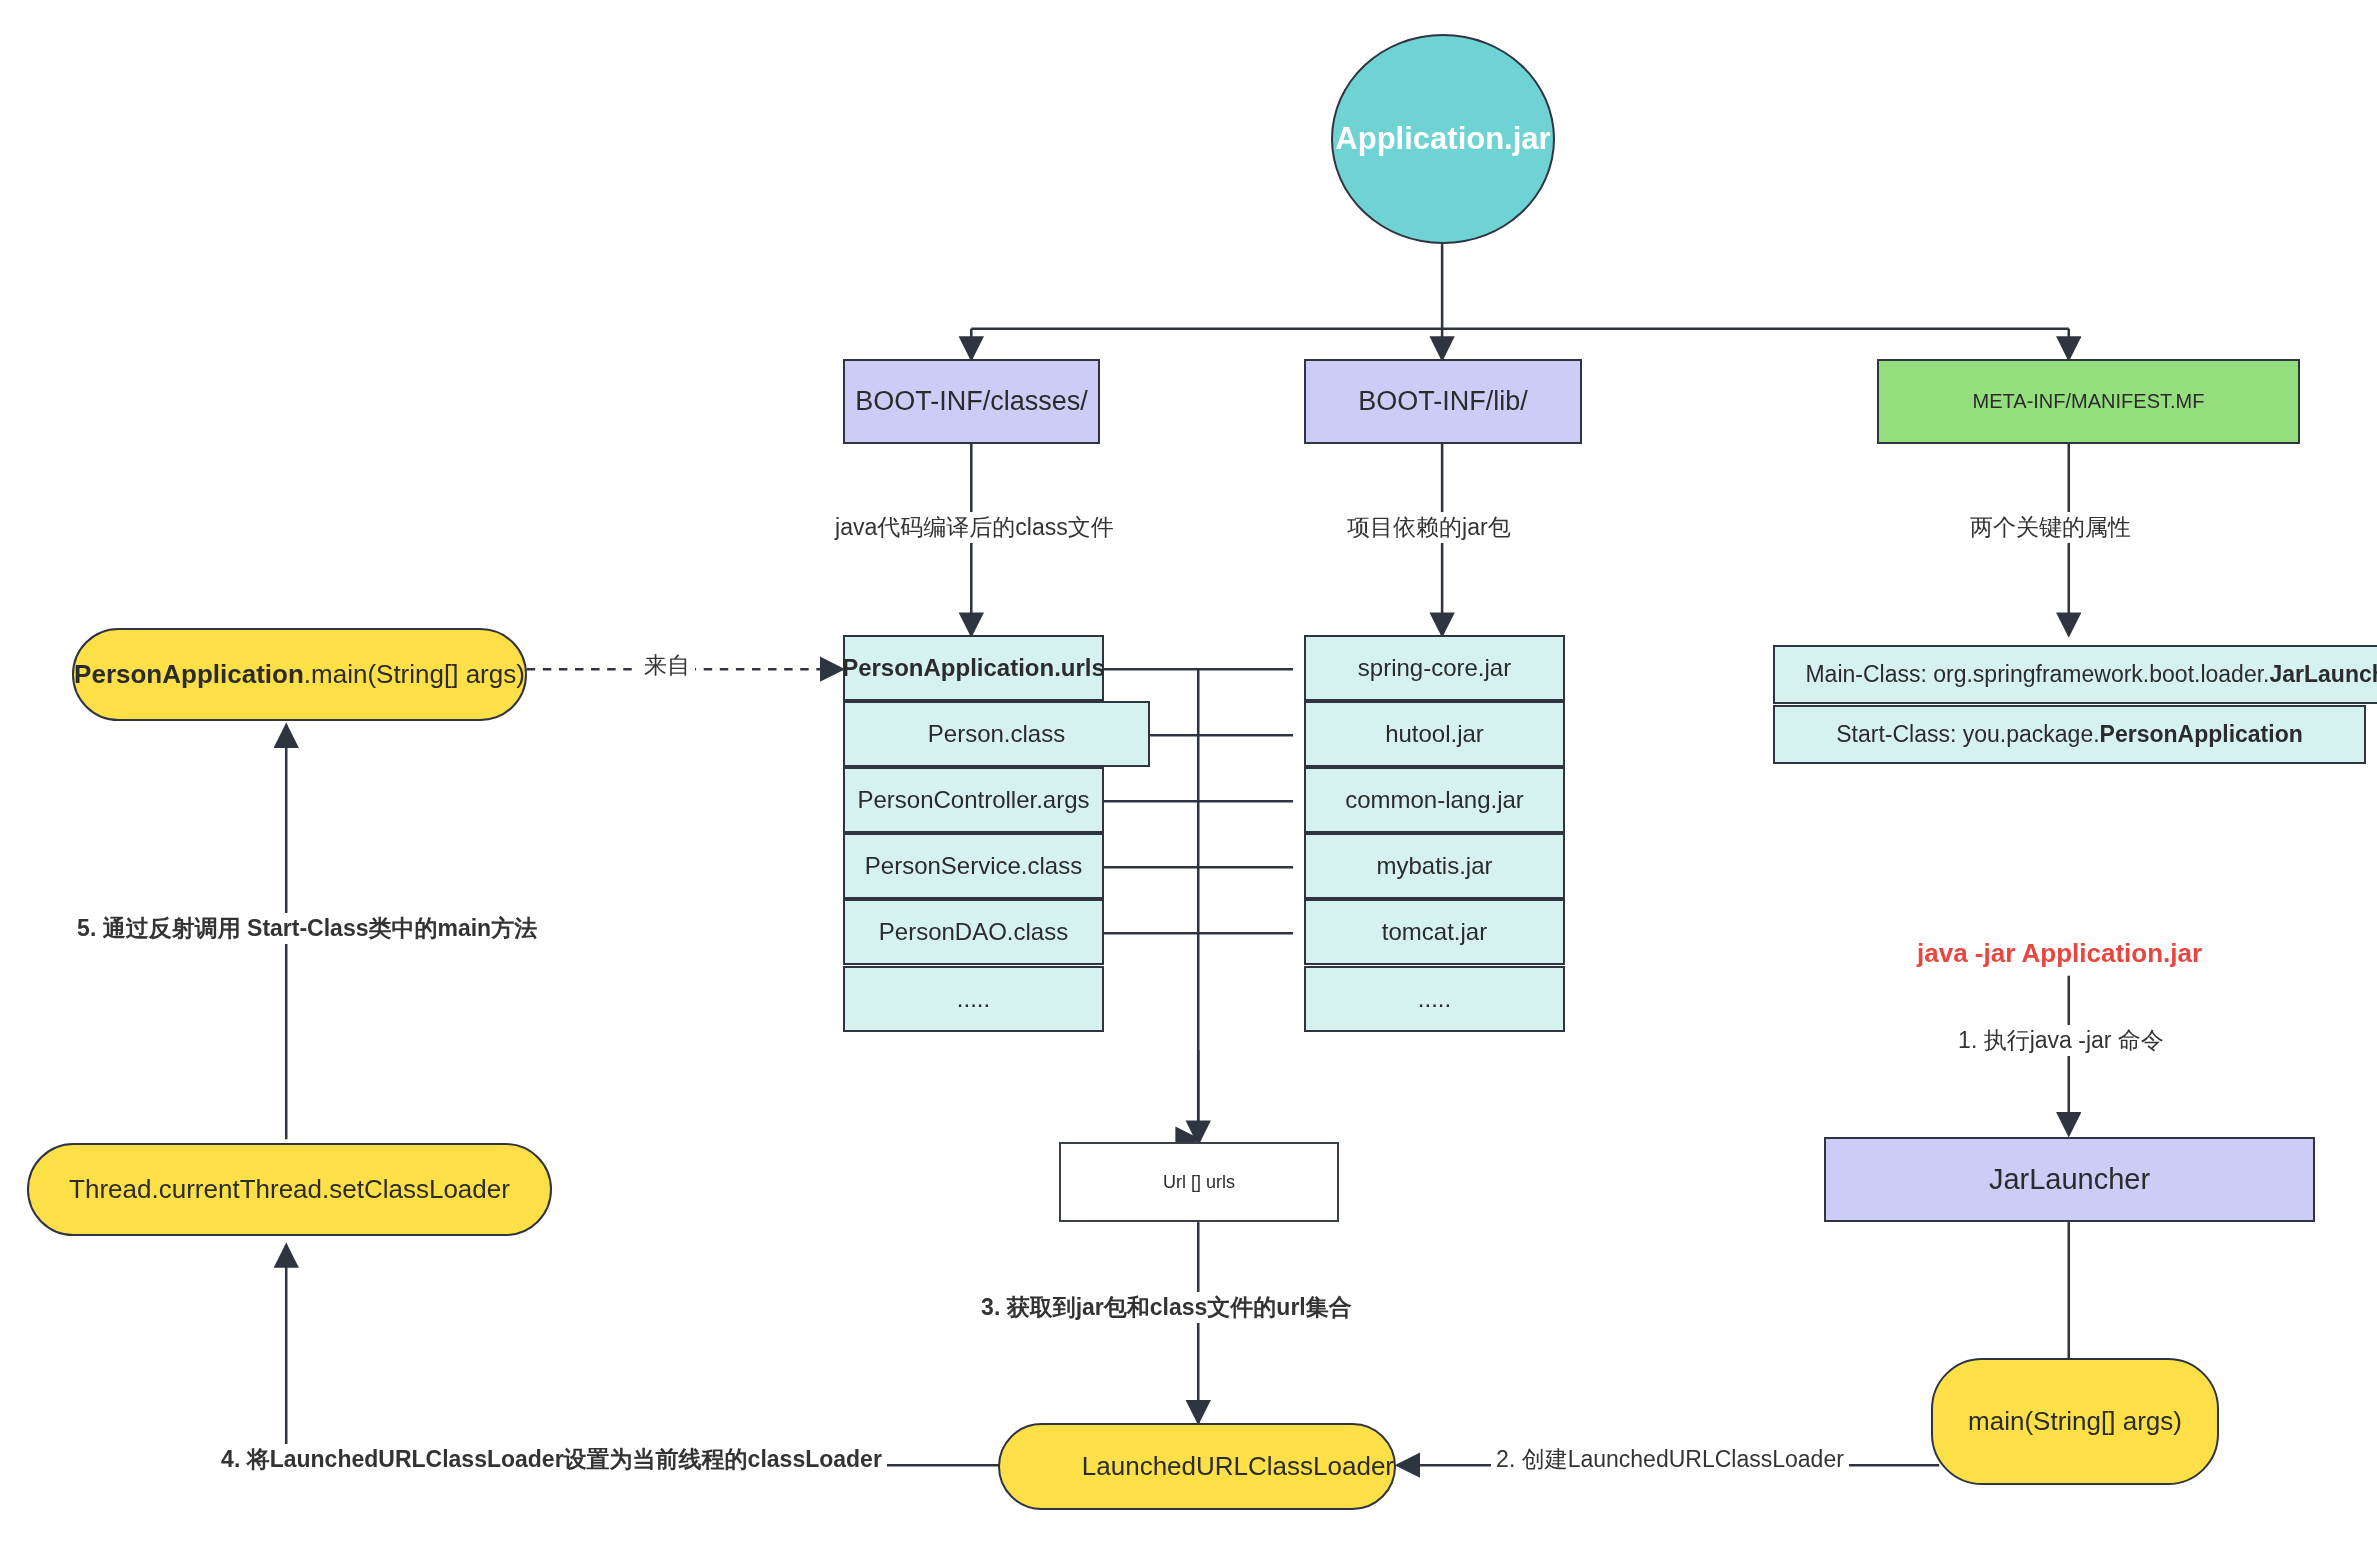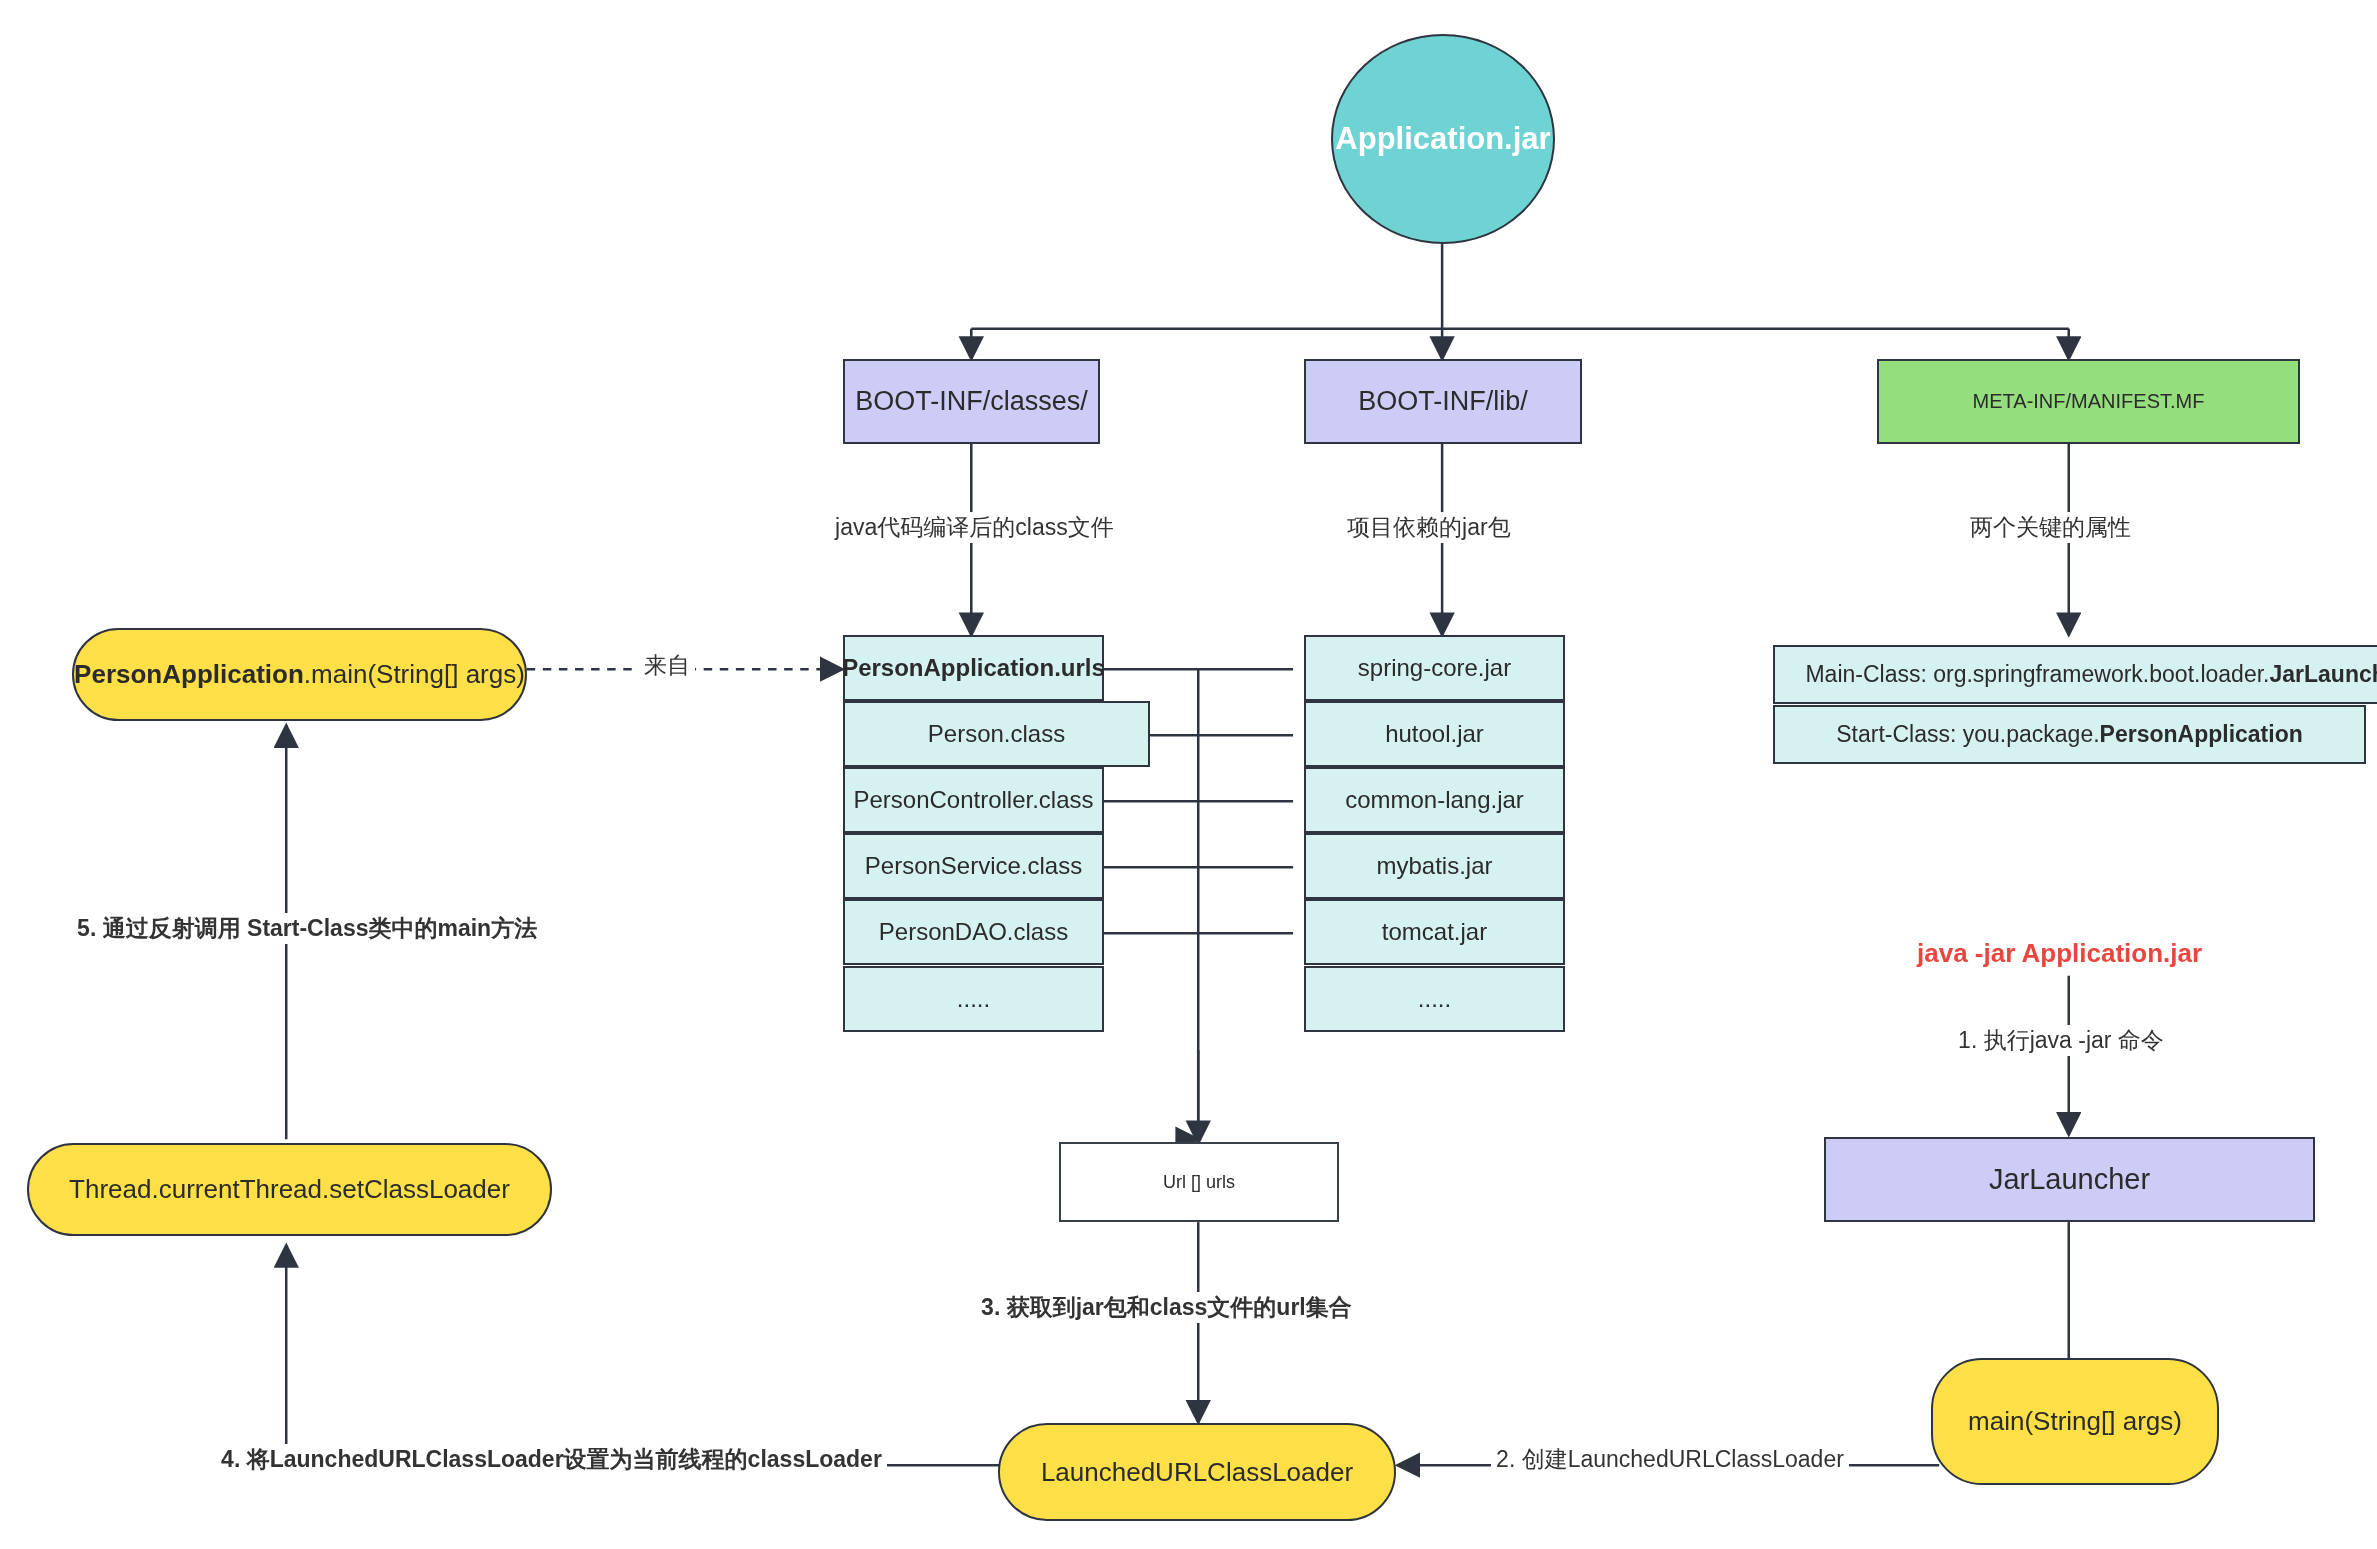--- a/index.html
+++ b/index.html
@@ -183,21 +183,21 @@
     <span>两个关键的属性</span>
   </div>
 
   <div class="node cell bold" style="left:843px; top:635px; width:261px; height:66px;">
     <span>PersonApplication.urls</span>
   </div>
   <div class="node cell" style="left:843px; top:701px; width:307px; height:66px;">
     <span>Person.class</span>
   </div>
   <div class="node cell" style="left:843px; top:767px; width:261px; height:66px;">
-    <span>PersonController.class</span>
+    <span>PersonController.args</span>
   </div>
   <div class="node cell" style="left:843px; top:833px; width:261px; height:66px;">
     <span>PersonService.class</span>
   </div>
   <div class="node cell" style="left:843px; top:899px; width:261px; height:66px;">
     <span>PersonDAO.class</span>
   </div>
   <div class="node cell" style="left:843px; top:966px; width:261px; height:66px;">
     <span>.....</span>
   </div>
@@ -255,21 +255,21 @@
   </div>
 
   <div class="node plain-box" style="left:1059px; top:1142px; width:280px; height:80px;">
     <span>Url [] urls</span>
   </div>
 
   <div class="edge-label bold" style="left:976px; top:1292px;">
     <span>3. 获取到jar包和class文件的url集合</span>
   </div>
 
-  <div class="node stadium-box" style="left:998px; top:1423px; width:398px; height:98px;">
+  <div class="node stadium-box" style="left:998px; top:1423px; width:398px; height:87px;justify-content:flex-end;">
     <span>LaunchedURLClassLoader</span>
   </div>
 
   <div class="edge-label" style="left:1491px; top:1444px;">
     <span>2. 创建LaunchedURLClassLoader</span>
   </div>
 
   <div class="cmd-label" style="left:1917px; top:938px;">
     <span>java -jar Application.jar</span>
   </div>

